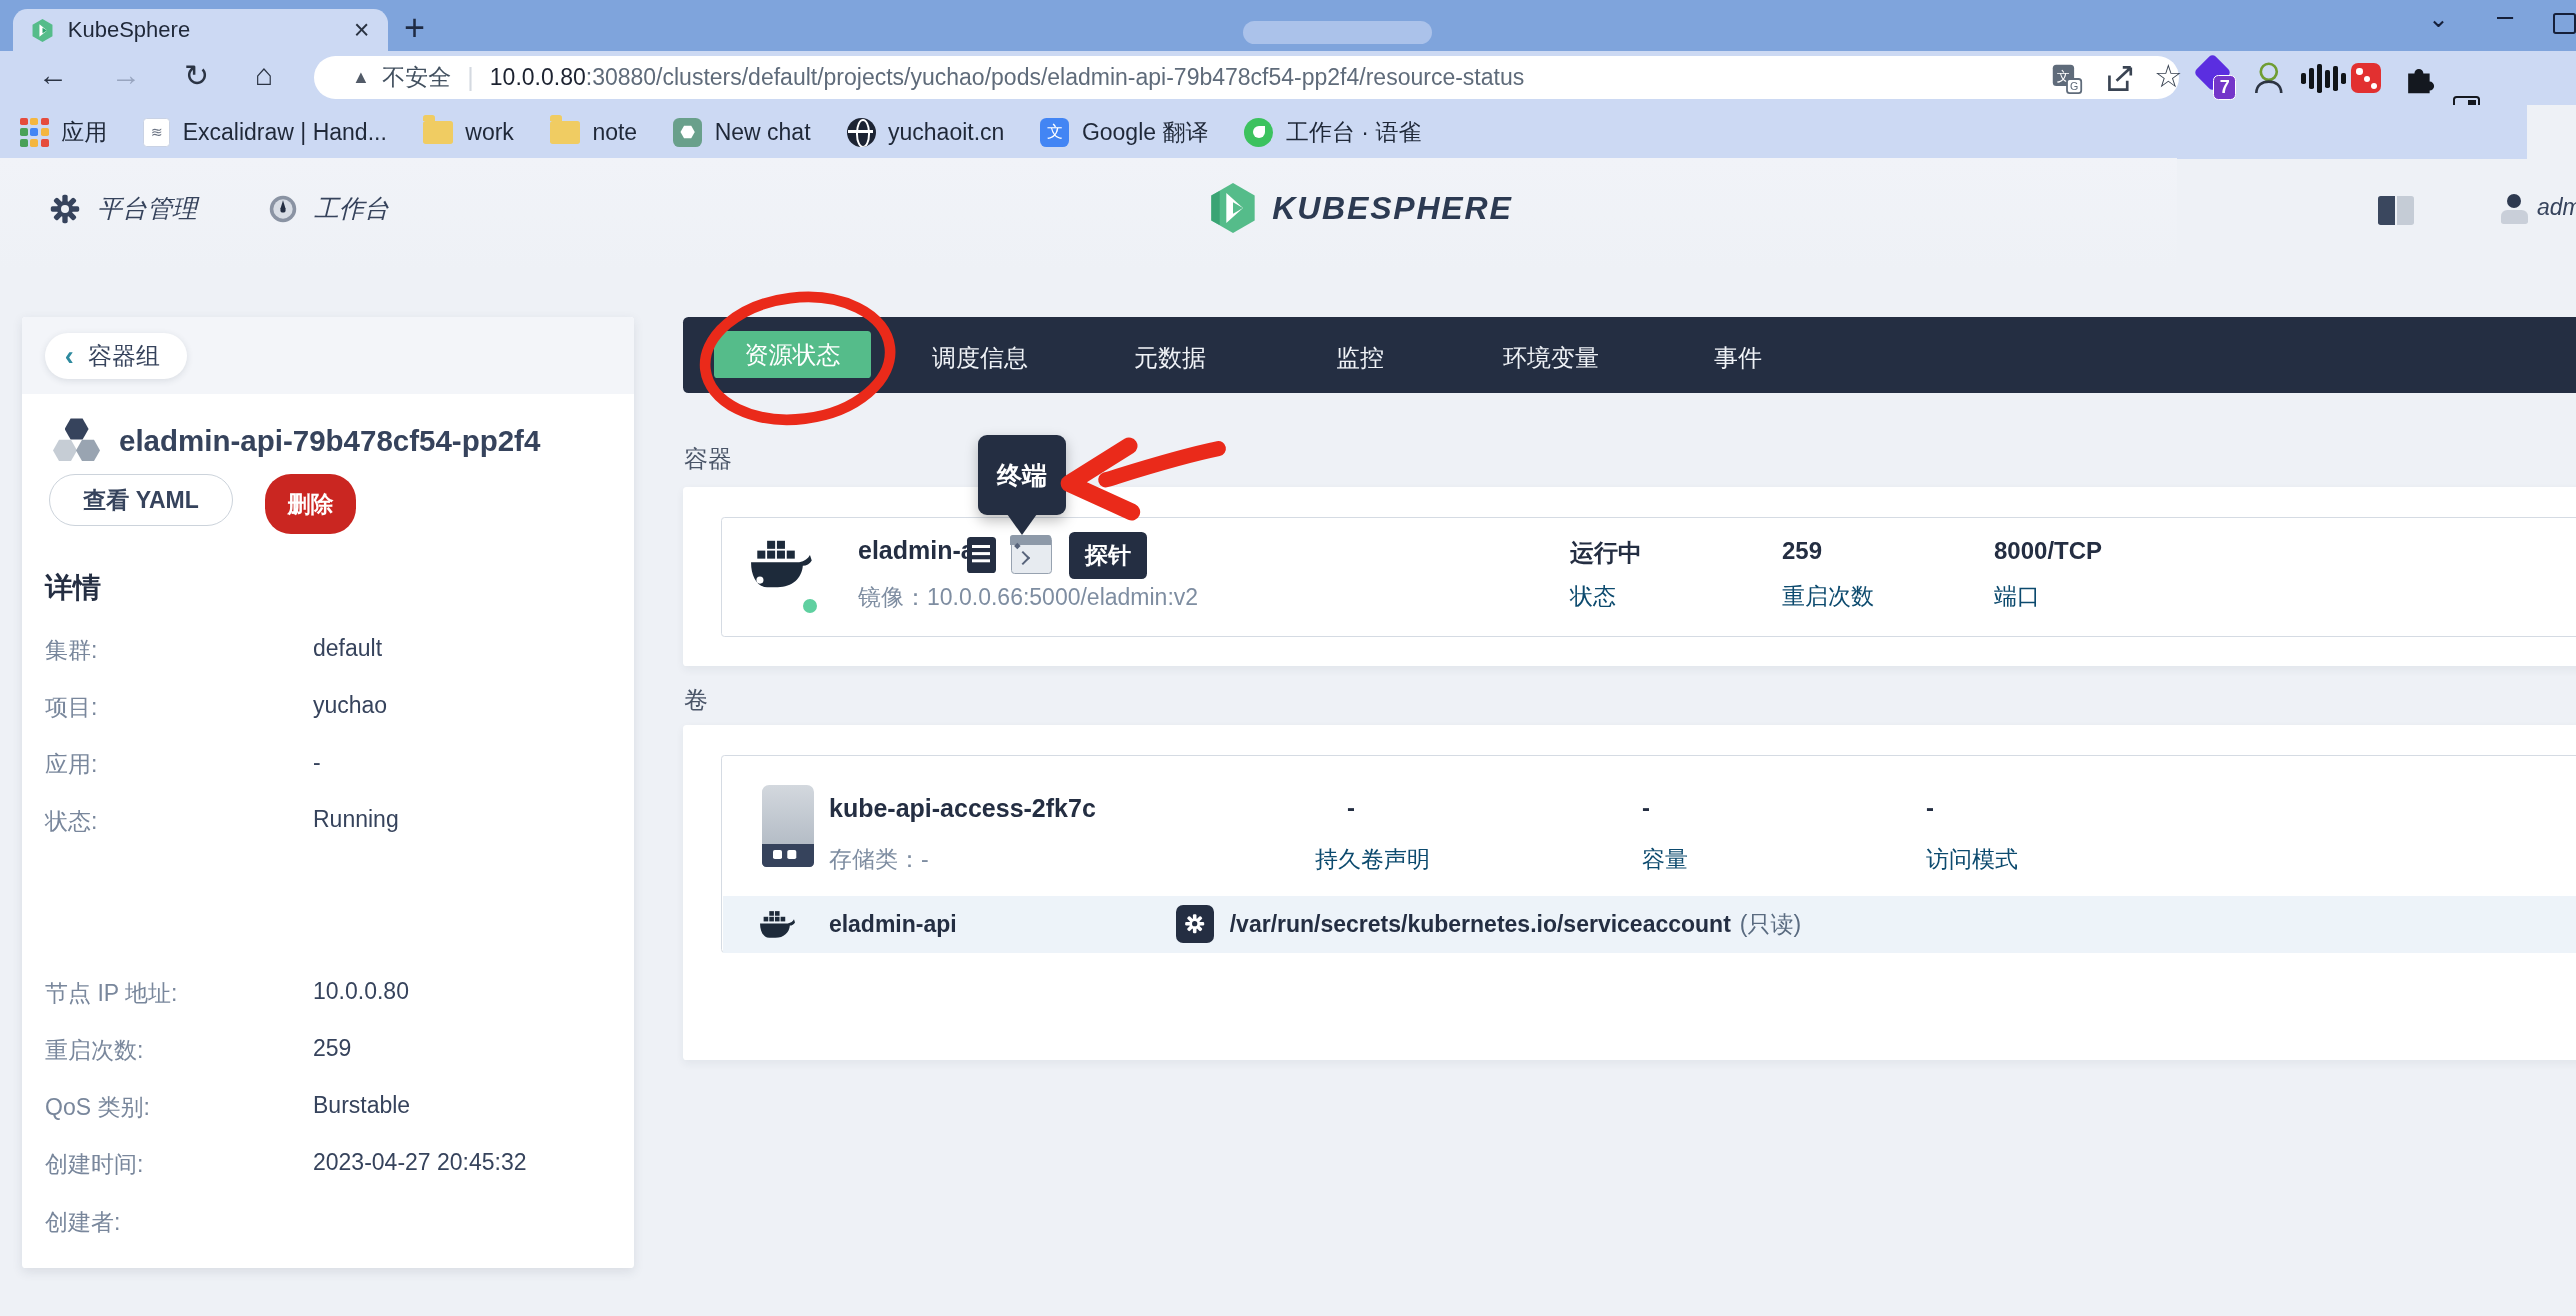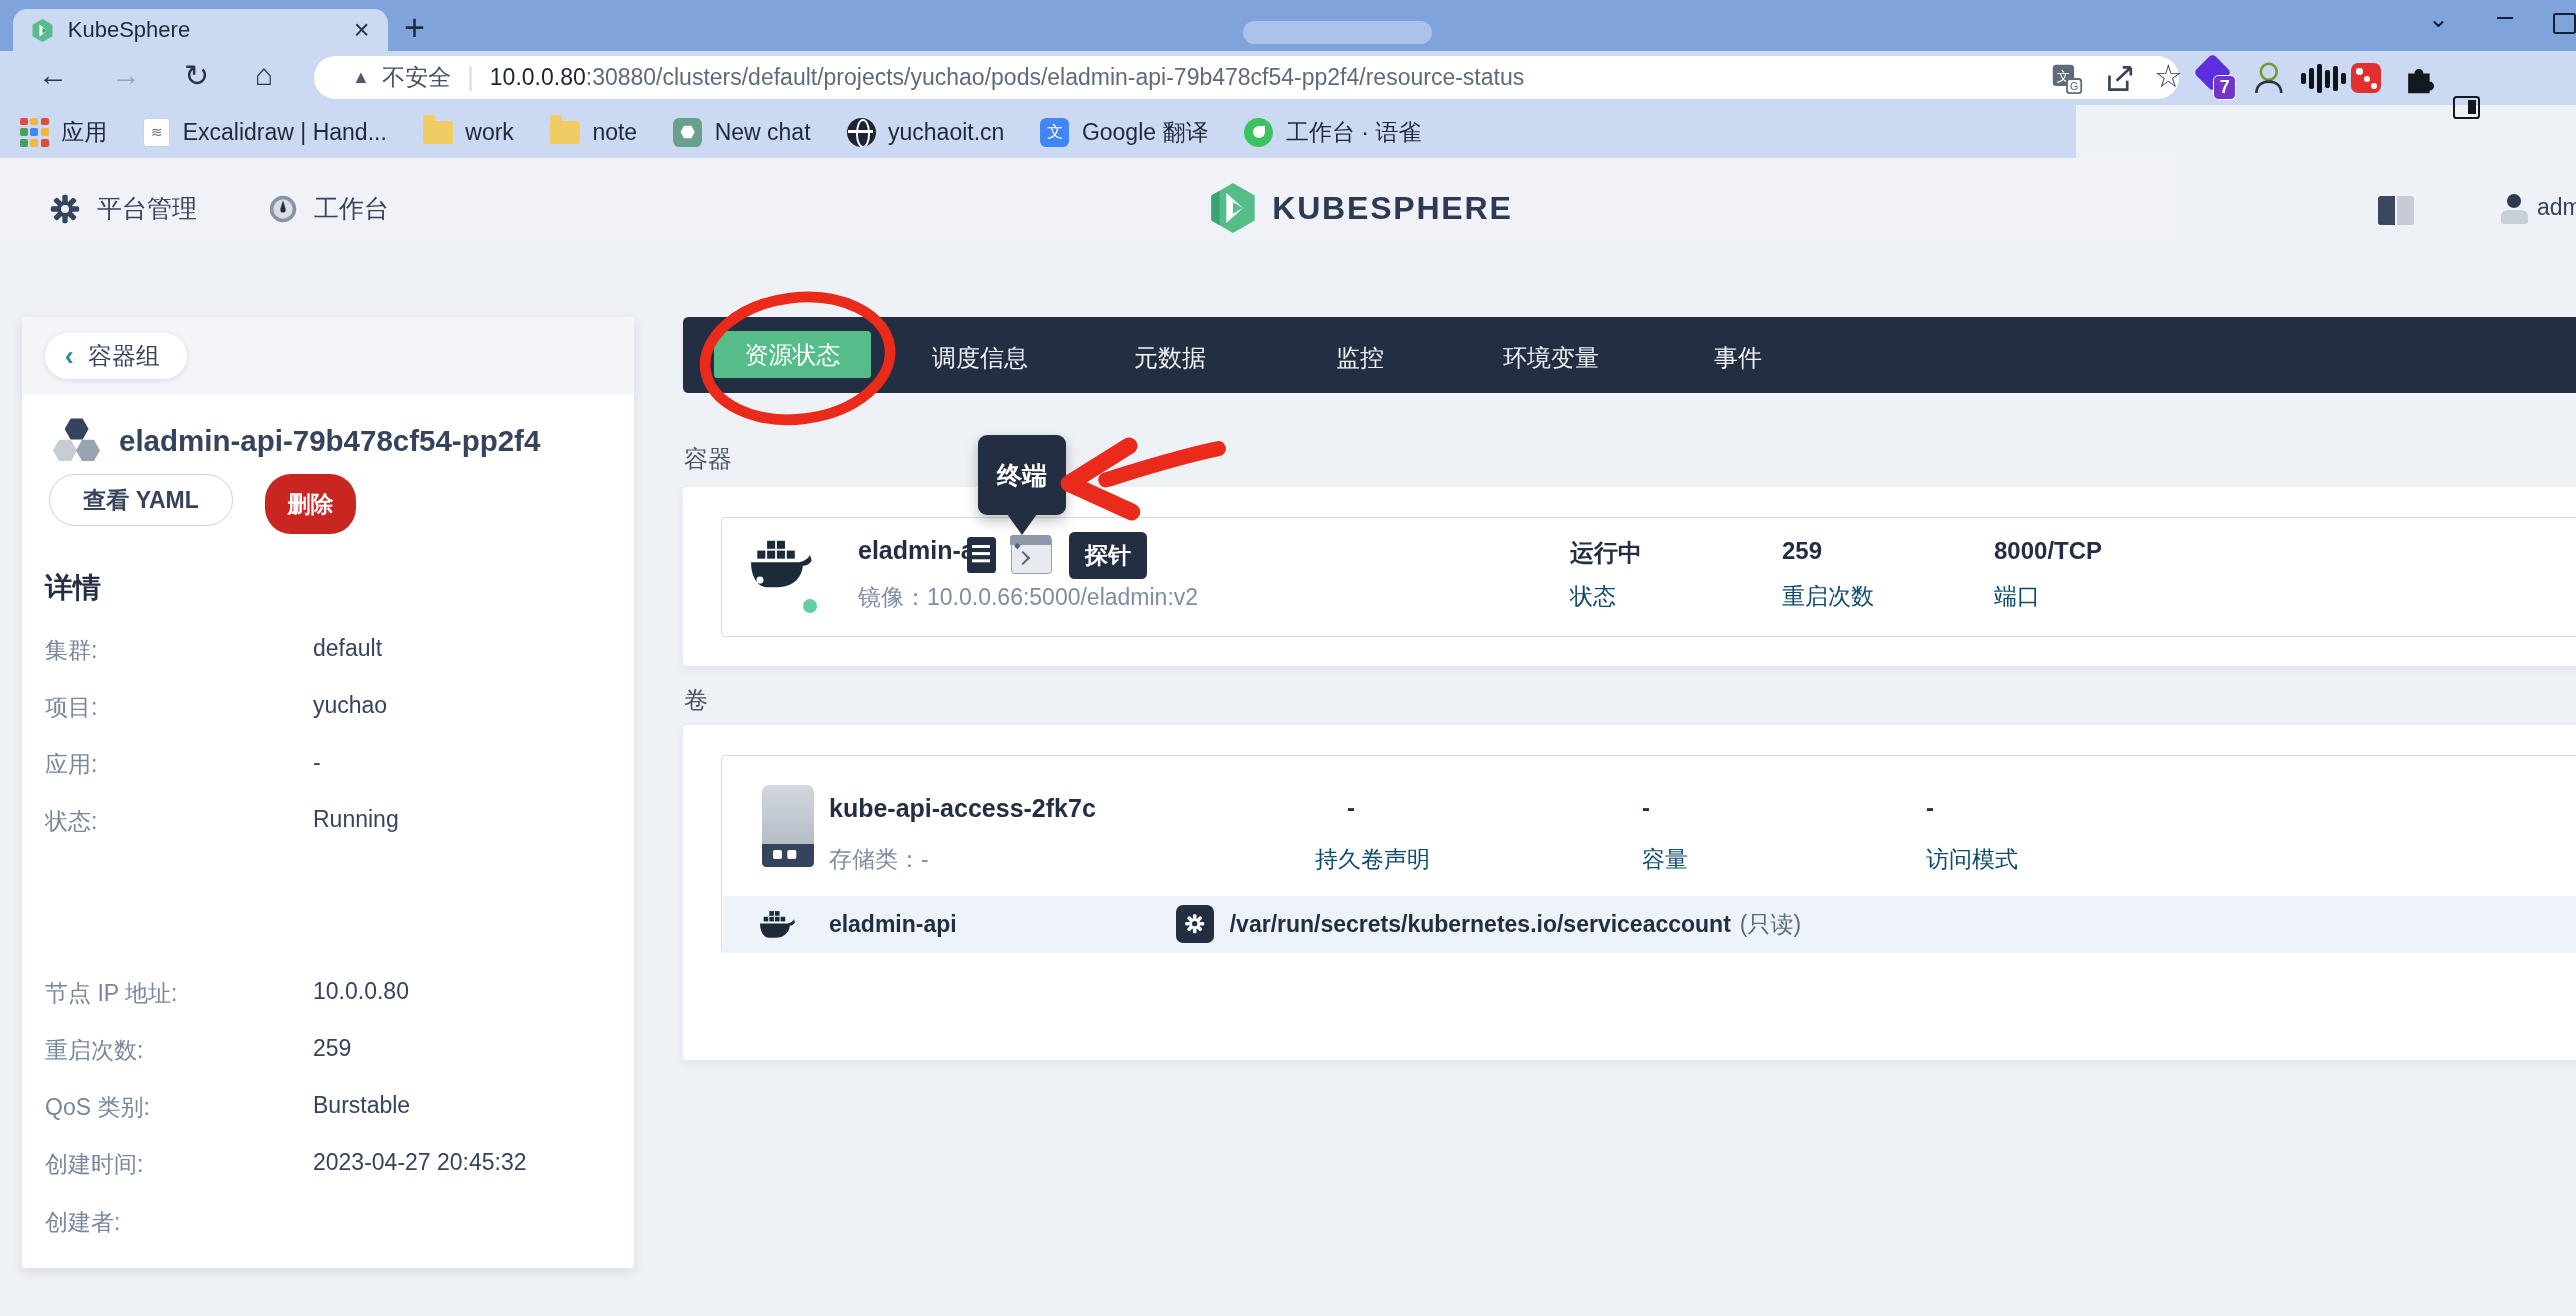--- a/index.html
+++ b/index.html
@@ -23,35 +23,35 @@
   .urlbar { position:absolute; left:314px; top:56px; width:1865px; height:43px; background:#ffffff; border-radius:21.4px; display:flex; align-items:center; padding:0 27px 0 38px; }
   .warn { font-size:18px; color:#525b68; margin-right:12.5px; }
   .sec { font-size:23px; color:#42505f; }
   .url-div { color:#d4d9e0; font-size:25px; margin:0 16px; }
   .url-host { font-size:23px; color:#1c2230; }
   .url-path { font-size:23px; color:#5f6b7a; white-space:nowrap; overflow:hidden; max-width:1161px; }
   .omni-ic { position:absolute; top:61px; font-size:27px; color:#3a4453; }
   .ext { position:absolute; top:59px; }
   .badge7 { position:absolute; left:14.3px; top:16px; width:23px; height:25px; background:#7436c9; border:1.8px solid #fff; border-radius:5.4px; color:#fff; font-size:18px; font-weight:bold; text-align:center; line-height:22px; }
 
-  .bookmarks { position:absolute; left:0; top:105px; width:2076px; height:54px; background:#ccd9f3; display:flex; align-items:center; padding-left:19.7px; }
+  .bookmarks { position:absolute; left:0; top:105px; width:2527px; height:54px; background:#ccd9f3; display:flex; align-items:center; padding-left:19.7px; }
   .bm { display:flex; align-items:center; margin-right:36px; }
   .bm-label { font-size:23px; color:#1f2838; margin-left:12.5px; white-space:nowrap; }
   .grid9 { width:29px; height:29px; display:grid; grid-template-columns:repeat(3,1fr); gap:2.7px; }
   .grid9 i { border-radius:1.8px; }
   .folder { width:30px; height:23px; background:#f0cc62; border-radius:2.7px; position:relative; }
   .folder::before { content:""; position:absolute; left:0; top:-5.4px; width:12.5px; height:5.4px; background:#f0cc62; border-radius:2.7px 2.7px 0 0; }
   .bm-sq { width:29px; height:29px; border-radius:6.3px; display:flex; align-items:center; justify-content:center; }
   .hex-mini { width:14.3px; height:14.3px; background:#fff; clip-path:polygon(25% 6%,75% 6%,100% 50%,75% 94%,25% 94%,0 50%); }
   .globe { width:29px; height:29px; border-radius:50%; background:#1d2433; position:relative; overflow:hidden; }
   .globe::before { content:""; position:absolute; left:1.8px; top:12.5px; width:25px; height:2.7px; background:#fff; }
   .globe::after { content:""; position:absolute; left:9px; top:1.8px; width:10.7px; height:25px; border-radius:50%; border:2.7px solid #fff; }
 
   
-  .ks-header { position:absolute; left:0; top:158px; width:2177px; height:112px; background:linear-gradient(#f1f3f8,#eef1f6); }
+  .ks-header { position:absolute; left:0; top:158px; width:2177px; height:112px; background:linear-gradient(#f1f3f8,#eef1f6);font-style:italic; }
   .hd-item { position:absolute; display:flex; align-items:center; gap:16px; top:34px; }
   .hd-label { font-size:25px; color:#36435c; }
   .logo { position:absolute; left:1208px; top:23px; display:flex; align-items:center; gap:14.3px; }
   .logo-text { font-size:32px; font-weight:bold; color:#2c3a52; letter-spacing:1.8px; }
   .user-clip { position:absolute; left:2537px; top:36px; width:39px; overflow:hidden; white-space:nowrap; font-size:23px; color:#36435c; }
   .person { width:30px; height:30px; position:relative; }
   .person::before { content:""; position:absolute; left:8px; top:0; width:14.3px; height:14.3px; border-radius:50%; background:#2e3a50; }
   .person::after { content:""; position:absolute; left:1.8px; top:16px; width:27px; height:14.3px; border-radius:6.3px 6.3px 2.7px 2.7px; background:#c9cfd9; }
   .bookic { width:36px; height:29px; position:relative; }
   .bookic::before { content:""; position:absolute; left:0; top:0; width:17px; height:29px; background:#3a475e; border-radius:2.7px 0 0 2.7px; }

